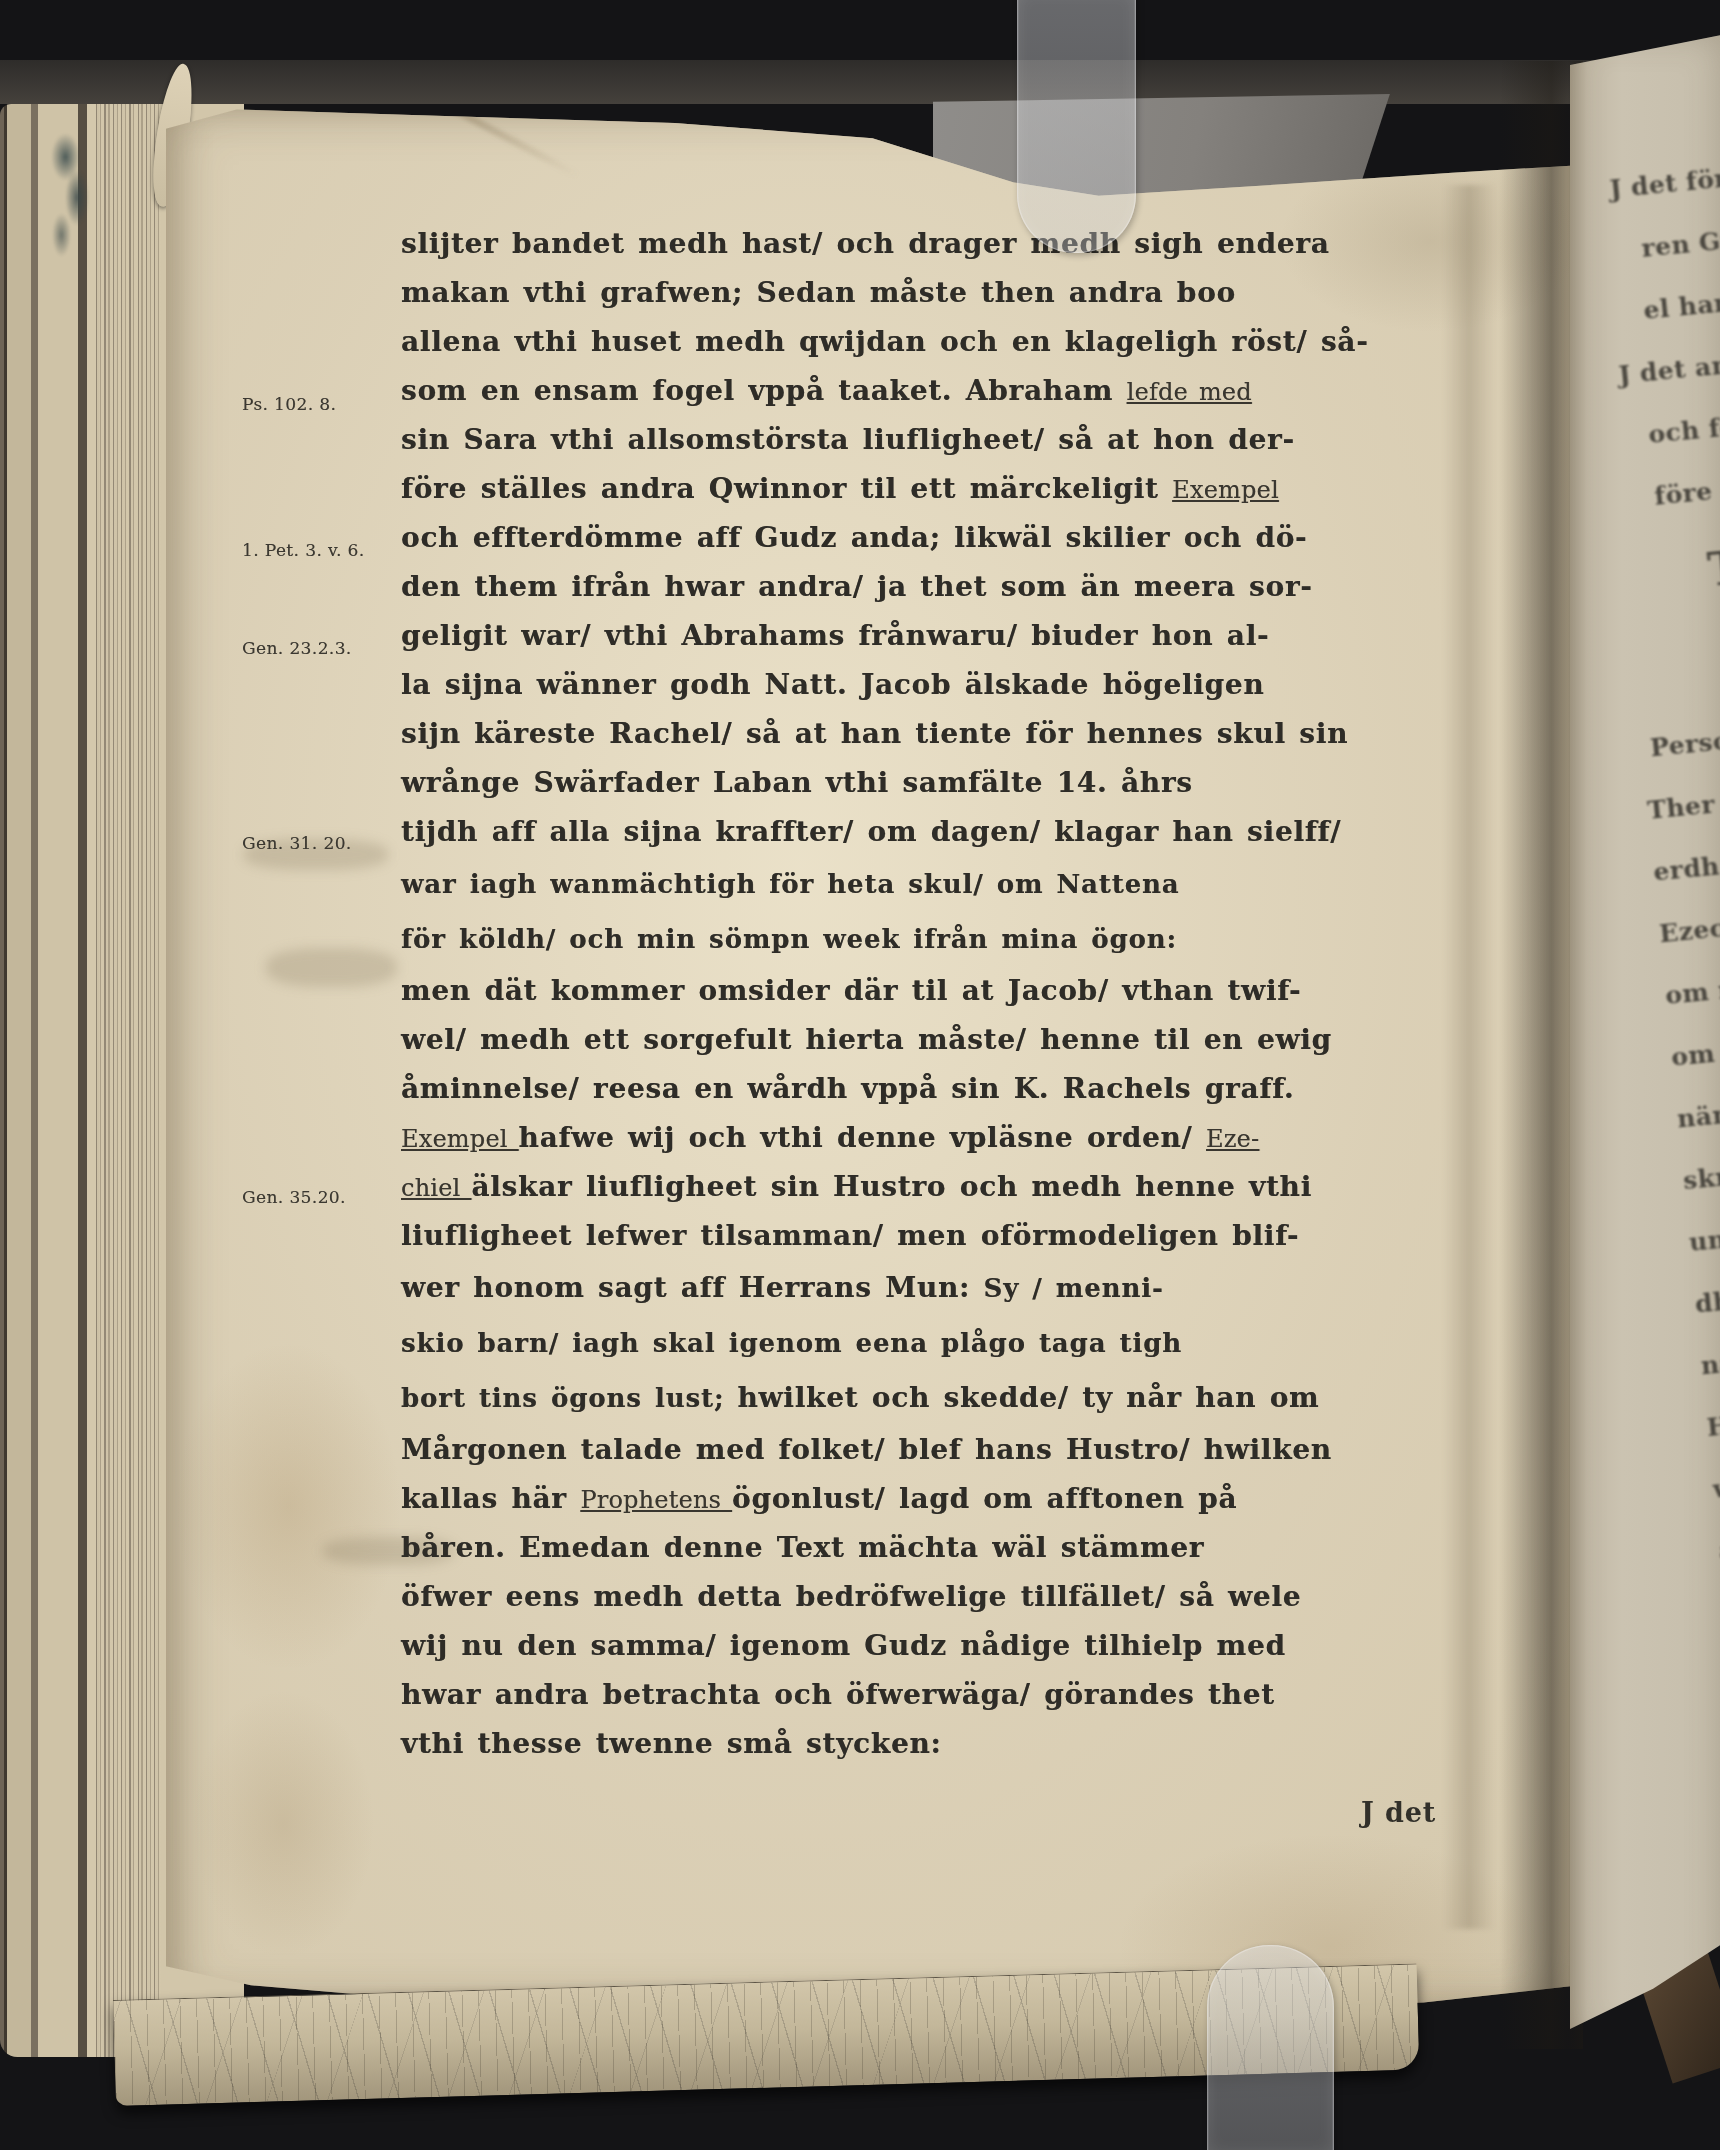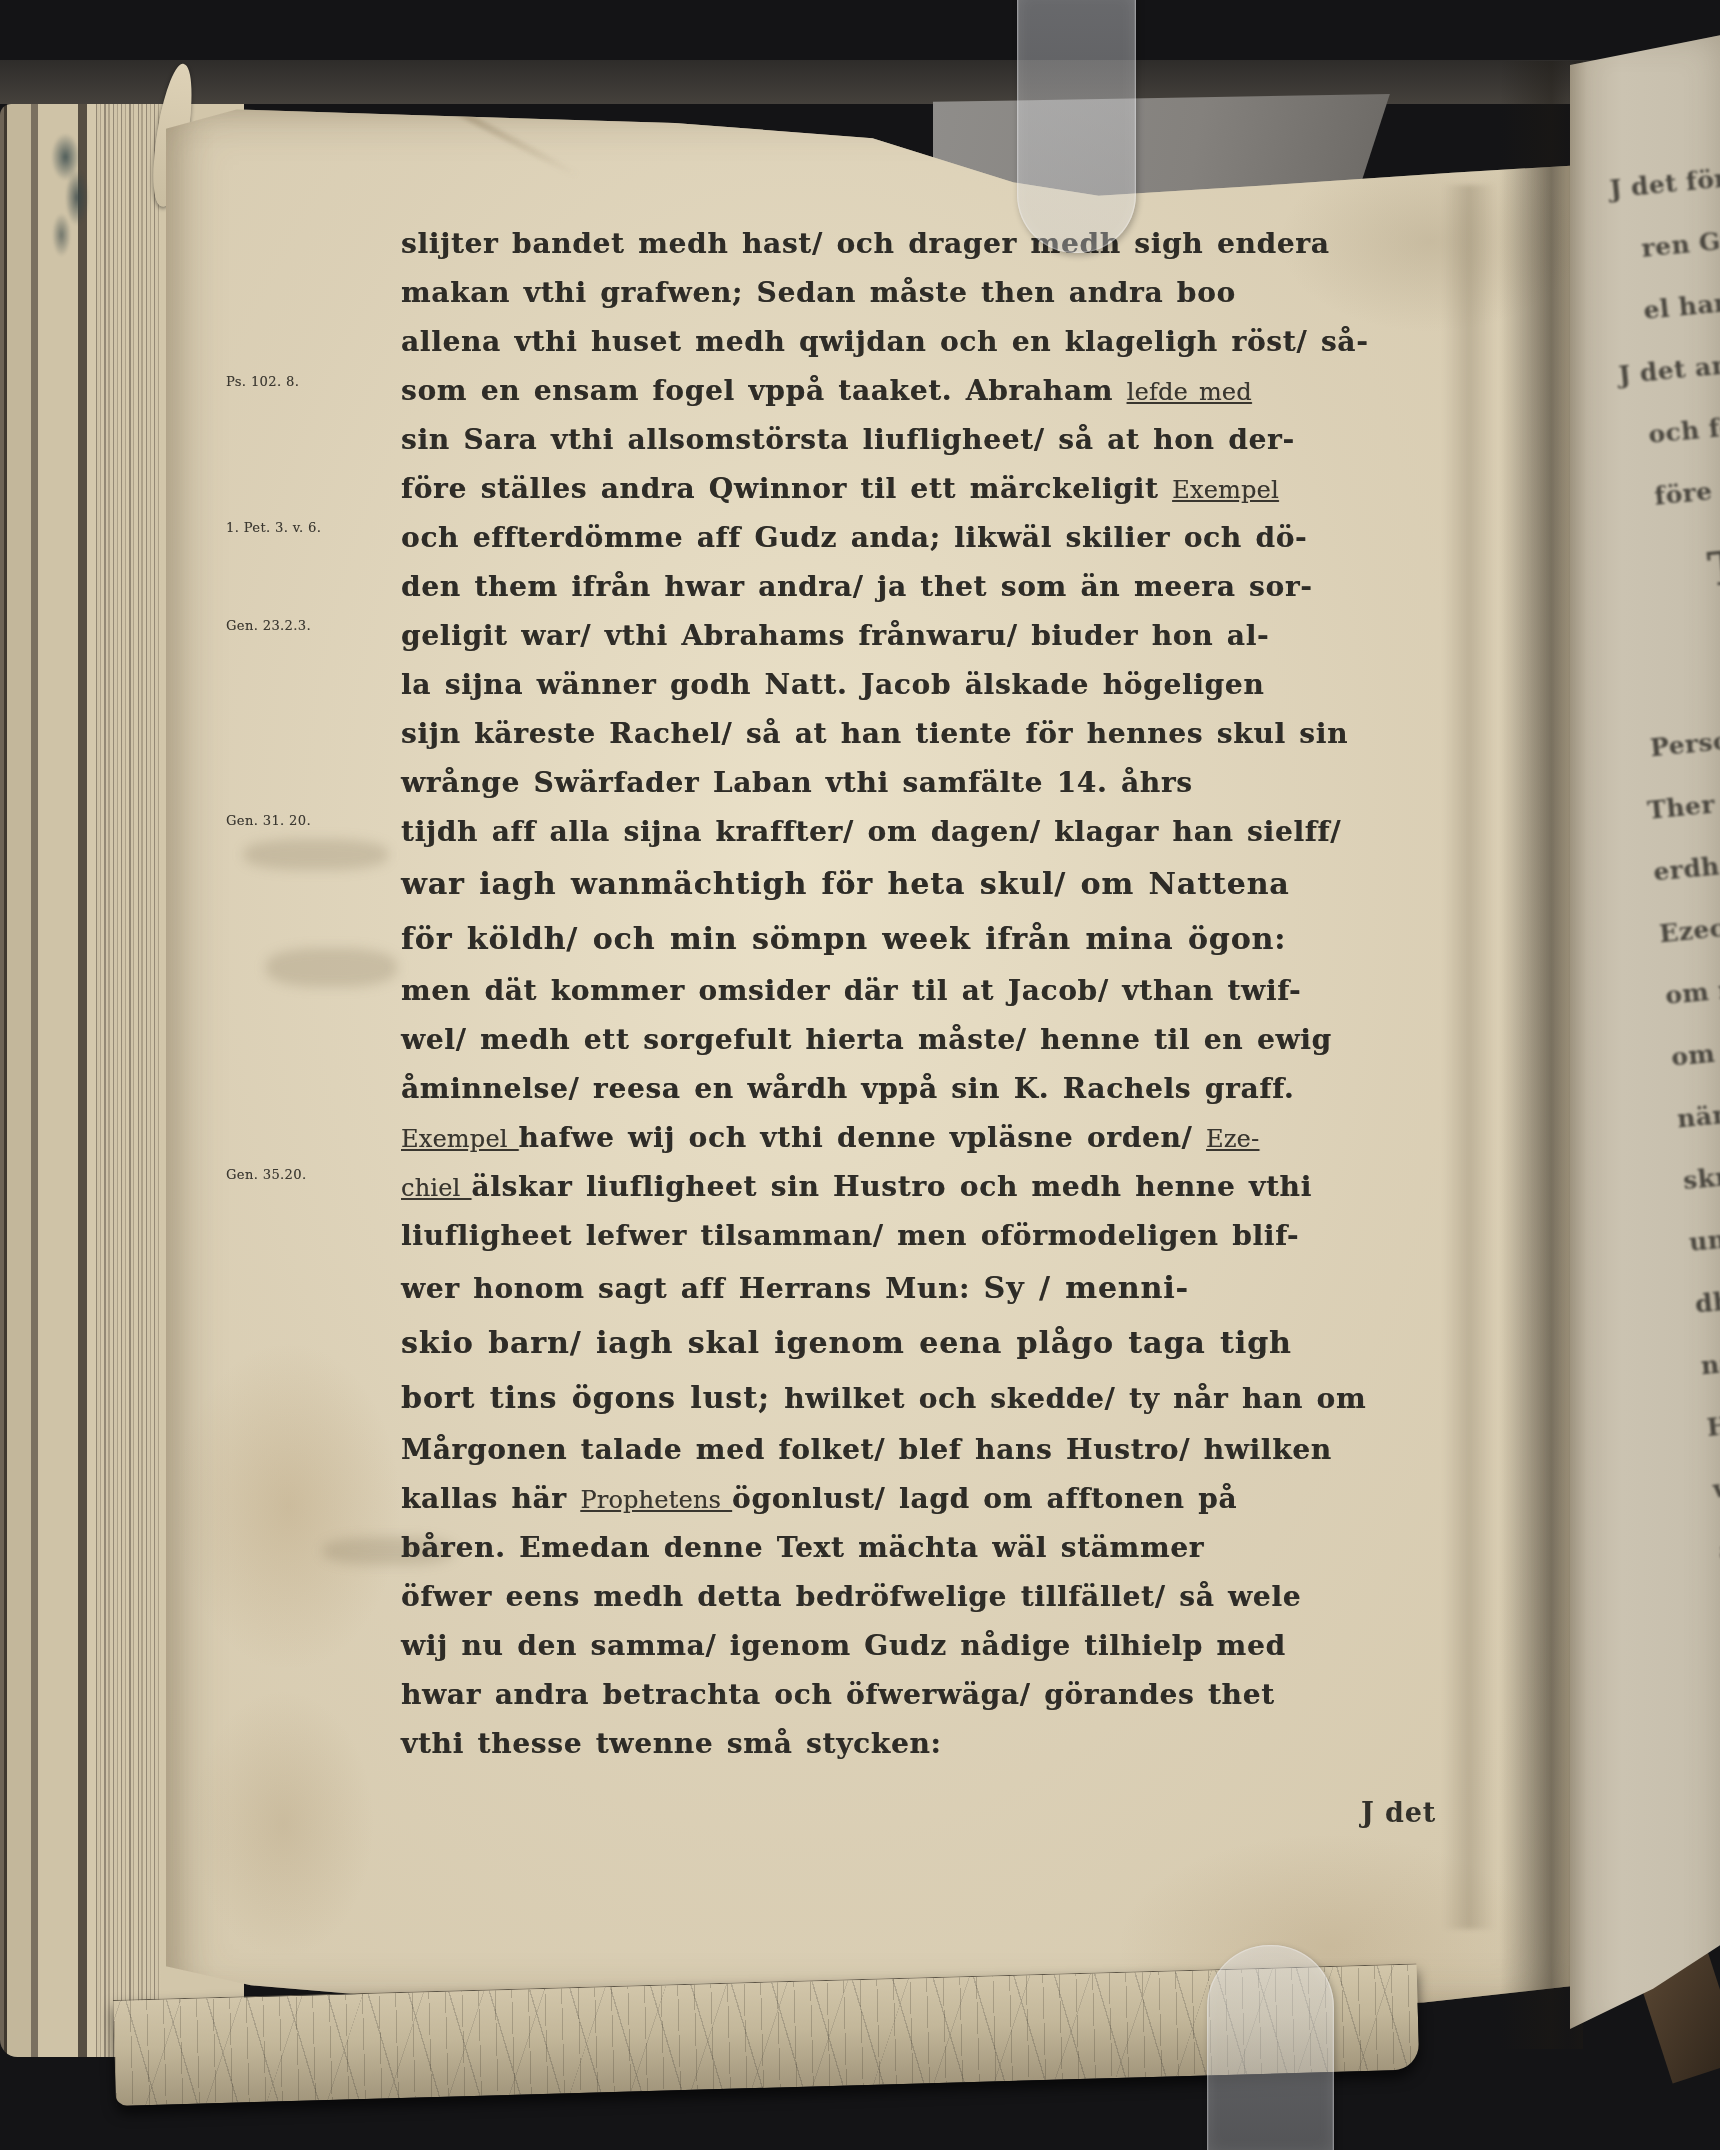--- a/index.html
+++ b/index.html
@@ -40,26 +40,26 @@
   .stain{position:absolute;border-radius:50%;pointer-events:none;}
   .crease{position:absolute;pointer-events:none;}
   .ghost{position:absolute;background:rgba(118,104,78,.22);filter:blur(6.1px);border-radius:40%;}
   
   .text-block{position:absolute;left:235px;top:121px;width:1116px;color:#2e2c27;}
   .tline{height:49px;line-height:49px;white-space:nowrap;
     font-size:28px;font-weight:700;letter-spacing:0.7px;word-spacing:3.1px;
     text-shadow:0.2px 0 0 rgba(43,41,37,.55);}
   .tline.lg{height:55px;line-height:55px;}
   .seg-f{font-size:28px;font-weight:700;}
-  .seg-F{font-size:30px;font-weight:700;letter-spacing:0.9px;}
+  .seg-F{font-size:26px;font-weight:700;letter-spacing:0.9px;}
   .seg-r{font-size:24px;font-weight:400;letter-spacing:0.2px;color:#39362f;text-decoration:underline;}
   .catchword{position:absolute;left:1195px;top:1699px;font-size:27px;font-weight:700;color:#32302a;
     letter-spacing:0.9px;}
-  .mnote{position:absolute;left:60px;width:166px;font-size:13px;font-weight:400;
-    color:#3b3831;letter-spacing:0.4px;white-space:nowrap;text-shadow:0.2px 0 0 rgba(50,47,40,.4);}
+  .mnote{position:absolute;left:76px;width:166px;font-size:17px;font-weight:400;
+    color:#3b3831;letter-spacing:0.4px;white-space:nowrap;text-shadow:0.2px 0 0 rgba(50,47,40,.4);margin-top:20px;}
   
   .gutter-shadow{position:absolute;left:1500px;top:61px;width:83px;height:1988px;
     background:linear-gradient(90deg,rgba(30,26,20,0) 0%,rgba(30,26,20,.42) 62%,rgba(30,26,20,.15) 82%,rgba(30,26,20,.45) 100%);}
   
   .right-page{position:absolute;left:1570px;top:35px;width:151px;height:2006px;
     background:linear-gradient(90deg,#a99f8b 0,#c2b9a6 17.4px,#cbc3b1 52px,#c6beac 100%);
     clip-path:polygon(0 1.5%,100% 0,100% 95.2%,55% 97.4%,0 99.4%);
     box-shadow:inset 0 0 35px rgba(80,68,48,.25);}
   .sliver-text{position:absolute;left:15px;top:126px;width:262px;
     transform:rotate(-5.5deg);transform-origin:0 0;

